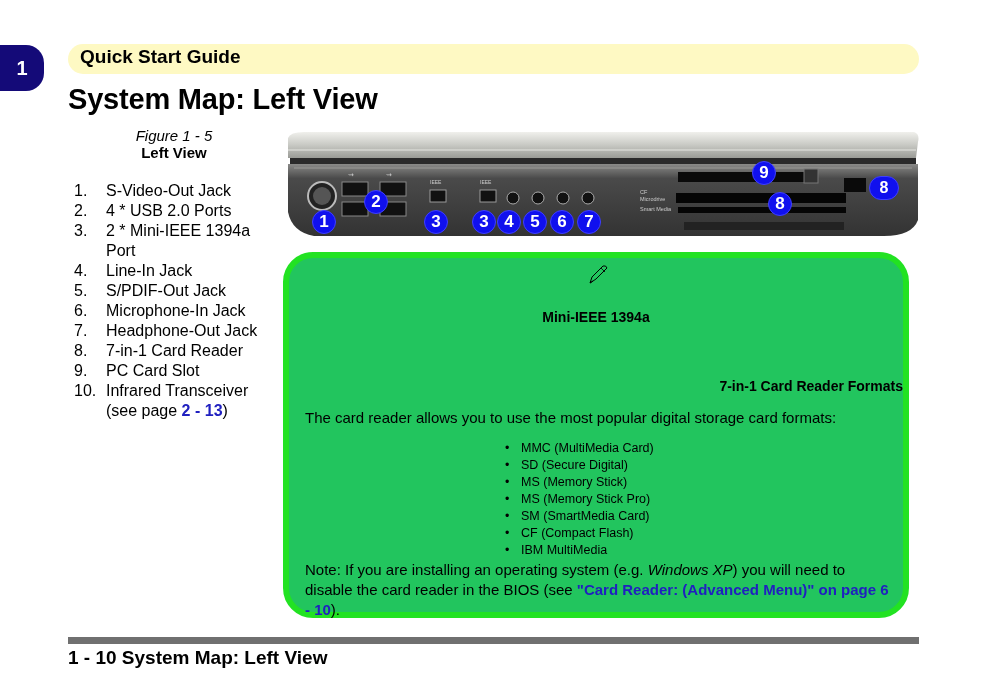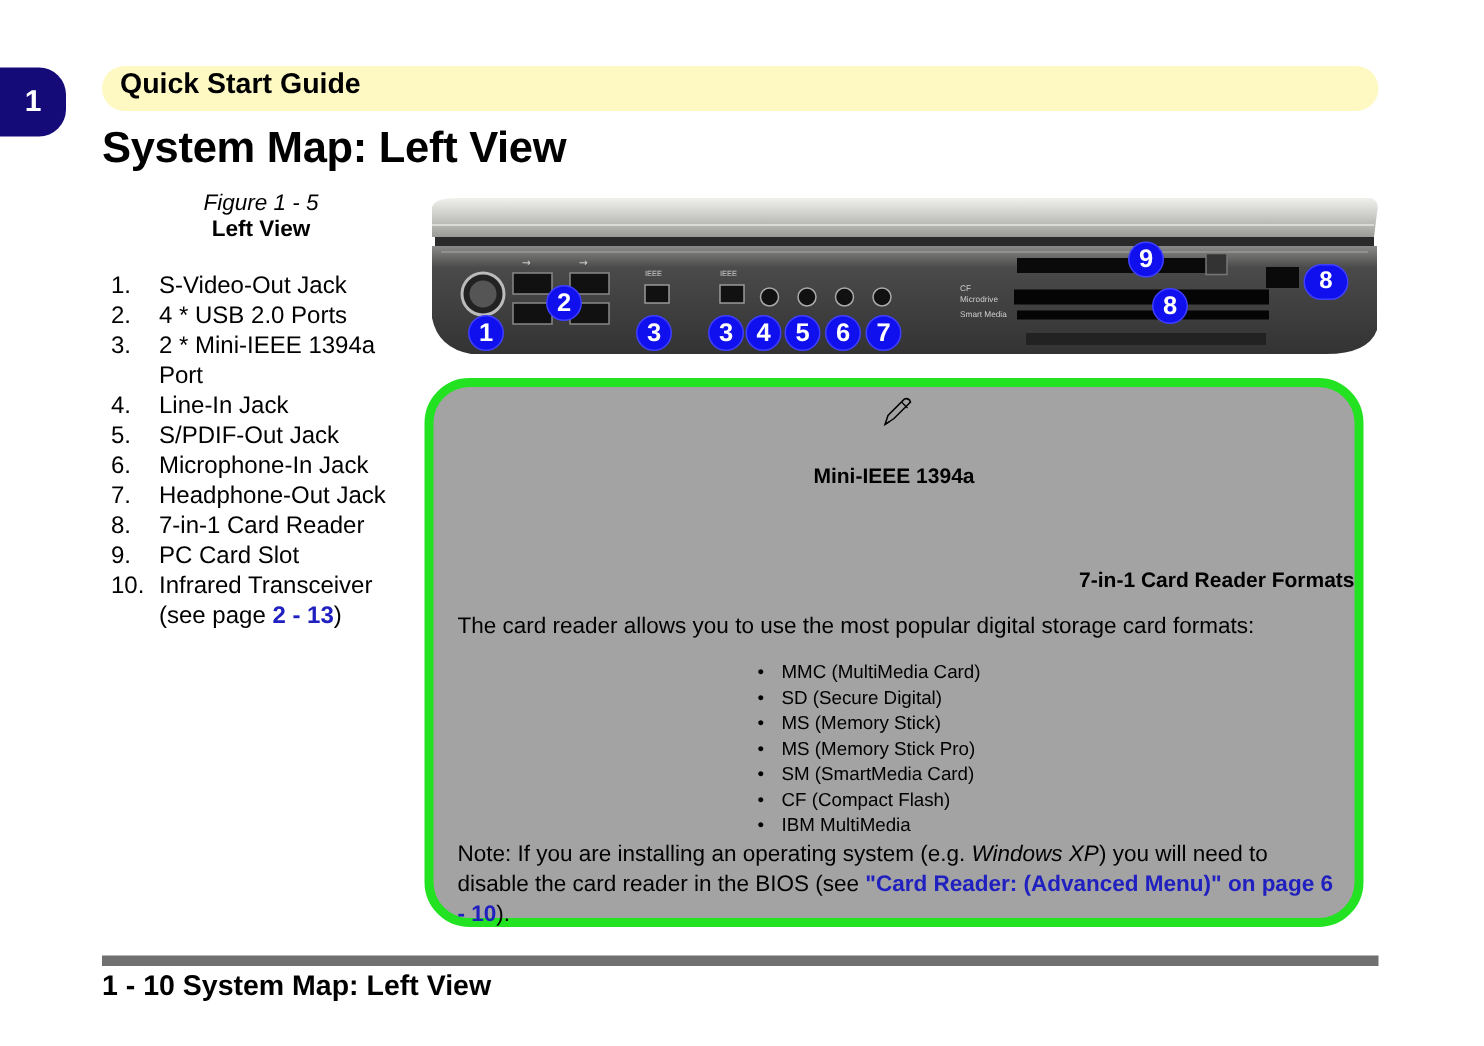--- a/index.html
+++ b/index.html
@@ -48,21 +48,21 @@
     position:absolute; width:22px; height:22px; border-radius:50%;
     background:#1010ee; color:#fff; font-weight:bold; font-size:17px;
     display:flex; align-items:center; justify-content:center;
     border:1px solid #4040ff;
   }
   .callout.wide { width:28px; border-radius:12px; font-size:16px; }
 
   
   .note-box {
     position:absolute; left:283px; top:252px; width:626px; height:366px;
-    background:#a3a3a3; border:6px solid #22e222; border-radius:30px;
+    background:#22c55e; border:6px solid #22e222; border-radius:30px;
     box-sizing:border-box;
   }
   .pen-icon { position:absolute; left:298px; top:6px; }
   .note-heading {
     position:absolute; left:0; width:100%; text-align:center;
     font-weight:bold; font-size:14px;
   }
   .note-para {
     position:absolute; left:16px; width:590px; font-size:15px; line-height:20px;
   }

